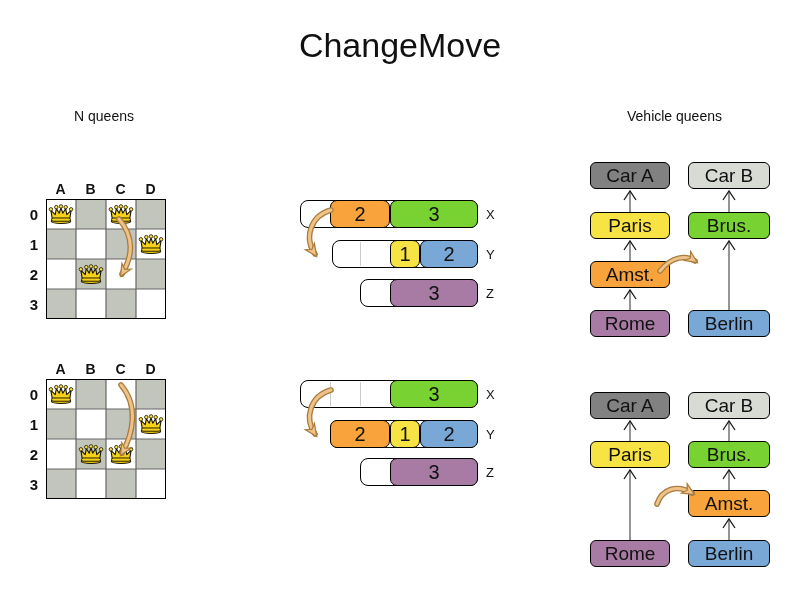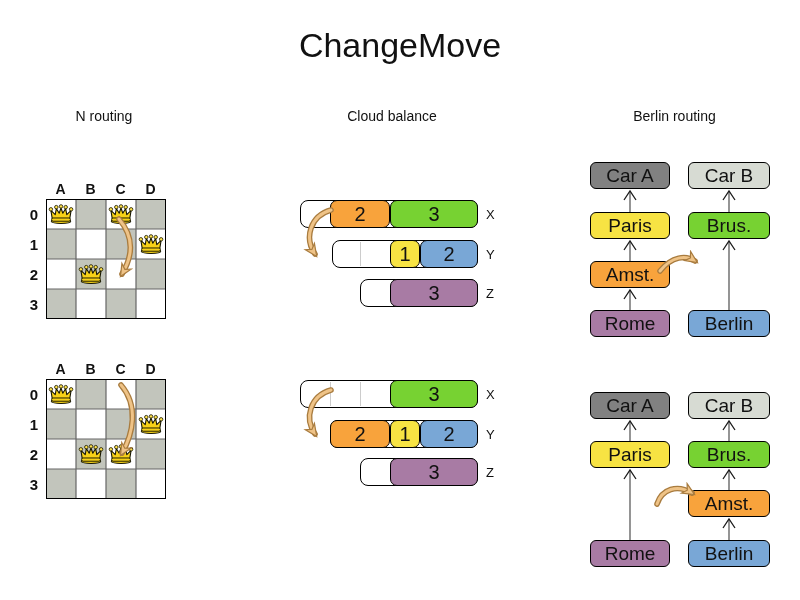--- a/index.html
+++ b/index.html
@@ -32,23 +32,22 @@
         <circle cx="18" cy="3.5" r="2.4" fill="#FFE14C" stroke="#141400" stroke-width="1.1"></circle>
         <circle cx="24.5" cy="4.5" r="2.4" fill="#FFE14C" stroke="#141400" stroke-width="1.1"></circle>
         <circle cx="32" cy="7.5" r="2.4" fill="#FFE14C" stroke="#141400" stroke-width="1.1"></circle>
         <rect x="5" y="19.5" width="26" height="4.5" rx="2" fill="#F7D117" stroke="#141400" stroke-width="1.3"></rect>
       </symbol>
     </defs>
   </svg>
 
   <div class="abs title">ChangeMove</div>
 
-  <div class="abs heading h-nq">N routing</div>
-  <div class="abs heading h-cb">Cloud balance</div>
-  <div class="abs heading h-vr1">Berlin routing</div>
+  <div class="abs heading h-nq">N queens</div>
+  <div class="abs heading h-vr1">Vehicle queens</div>
 
   <div id="diagram-layer">
       <div style="left: 46px; top: 181px; width: 30px; text-align: center; font-size: 14px; font-weight: 600; letter-spacing: 1px;">A</div>
       <div style="left: 76px; top: 181px; width: 30px; text-align: center; font-size: 14px; font-weight: 600; letter-spacing: 1px;">B</div>
       <div style="left: 106px; top: 181px; width: 30px; text-align: center; font-size: 14px; font-weight: 600; letter-spacing: 1px;">C</div>
       <div style="left: 136px; top: 181px; width: 30px; text-align: center; font-size: 14px; font-weight: 600; letter-spacing: 1px;">D</div>
       <div style="left: 26px; top: 206px; width: 16px; text-align: center; font-size: 15px; font-weight: 700;">0</div>
       <div style="left: 26px; top: 236px; width: 16px; text-align: center; font-size: 15px; font-weight: 700;">1</div>
       <div style="left: 26px; top: 266px; width: 16px; text-align: center; font-size: 15px; font-weight: 700;">2</div>
       <div style="left: 26px; top: 296px; width: 16px; text-align: center; font-size: 15px; font-weight: 700;">3</div>

